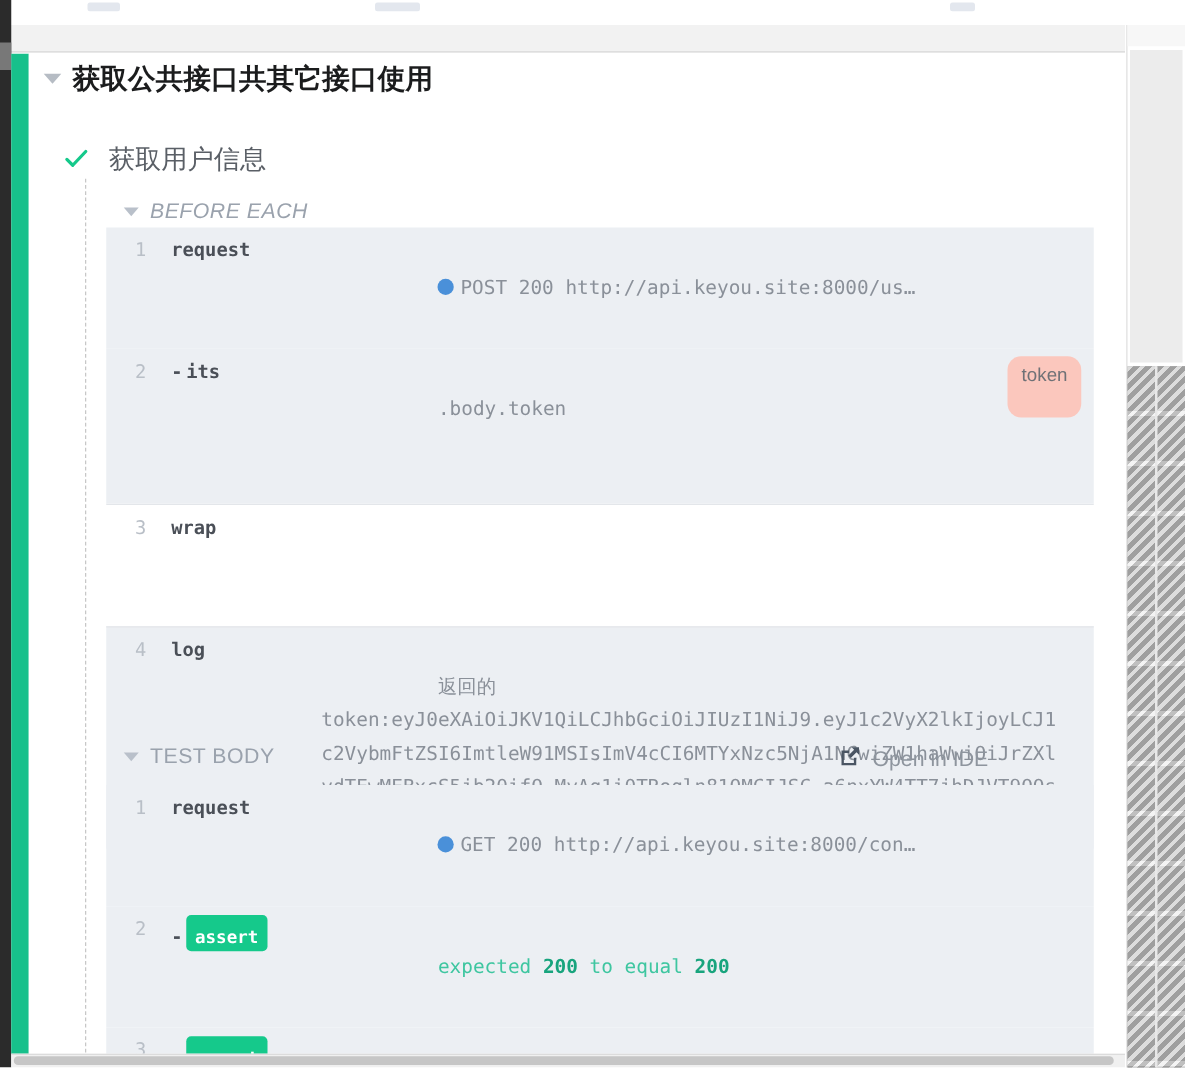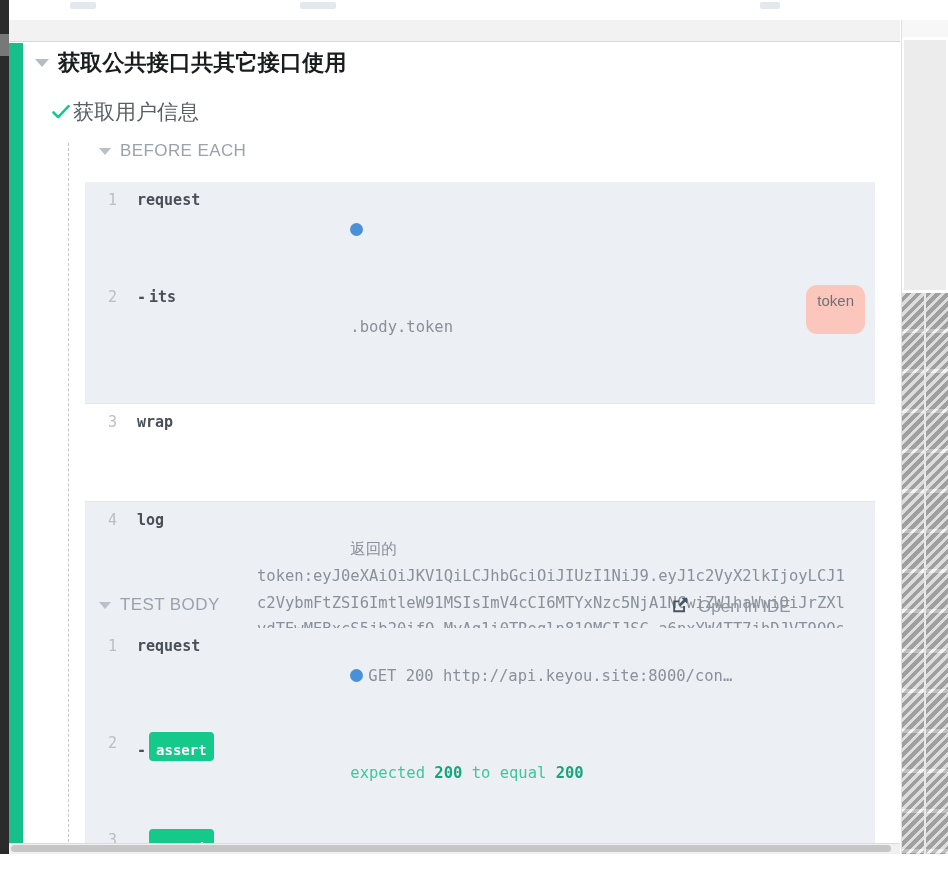--- a/index.html
+++ b/index.html
@@ -165,24 +165,24 @@
   .suite-title {
     font-size: 22px;
     font-weight: bold;
     color: #1b1c1d;
     letter-spacing: .2px;
     white-space: nowrap;
   }
 
   .test-row {
     position: absolute;
-    left: 28px; top: 55px;
+    left: 28px; top: 70px;
     display: flex;
     align-items: center;
-    gap: 2px;
+    gap: 16px;
   }
   .check-icon {
     width: 20px; height: 20px;
     display: block;
   }
   .test-title {
     font-size: 21px;
     color: #5a5f66;
     white-space: nowrap;
   }
@@ -343,34 +343,34 @@
       <span class="check-icon">
         <svg viewBox="0 0 20 20" width="20" height="20" aria-hidden="true">
           <path d="M2.5 10.5 L7.2 15.2 L17.6 4.2" fill="none" stroke="#15c98b" stroke-width="2.6" stroke-linecap="round" stroke-linejoin="round"></path>
         </svg>
       </span>
       <span class="test-title">获取用户信息</span>
     </div>
 
     <div class="guide-line"></div>
 
-    <div class="section-head" style="left:76px; top:98px;">
+    <div class="section-head" style="left:76px; top:116px;font-style:italic;">
       <span class="caret-sm"></span>
       <span class="section-label">BEFORE EACH</span>
     </div>
 
     <div class="cmd-table" style="left:62px; top:139px; width:790px;">
 
       <div class="cmd-row">
         <div class="cmd-num">1</div>
         <div class="cmd-name">
           <span>request</span>
         </div>
         <div class="cmd-msg">
-          <span class="status-dot"></span>
+          <span class="status-dot"></span><span>POST 200 http://api.keyou.site:8000/us…</span>
         </div>
       </div>
 
       <div class="cmd-row">
         <div class="cmd-num">2</div>
         <div class="cmd-name">
           <span class="dash">-</span><span>its</span>
         </div>
         <div class="cmd-msg">
           <span>.body.token</span>

